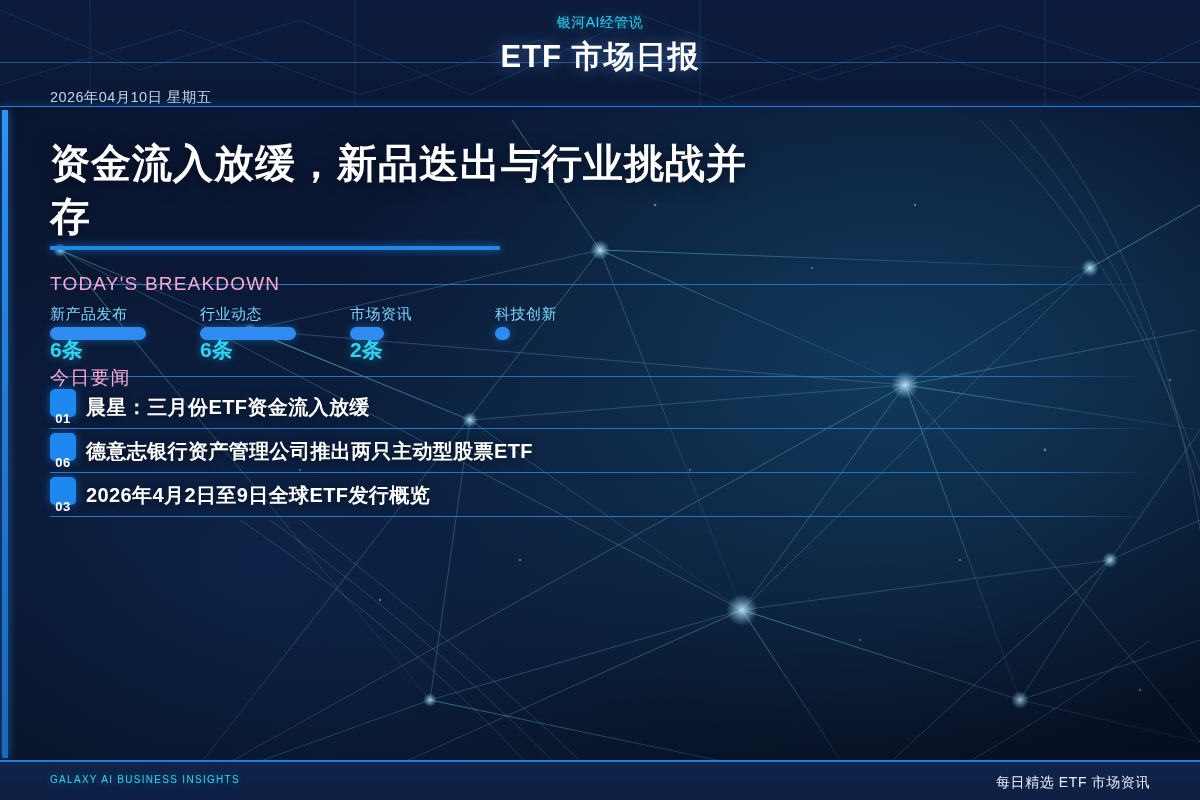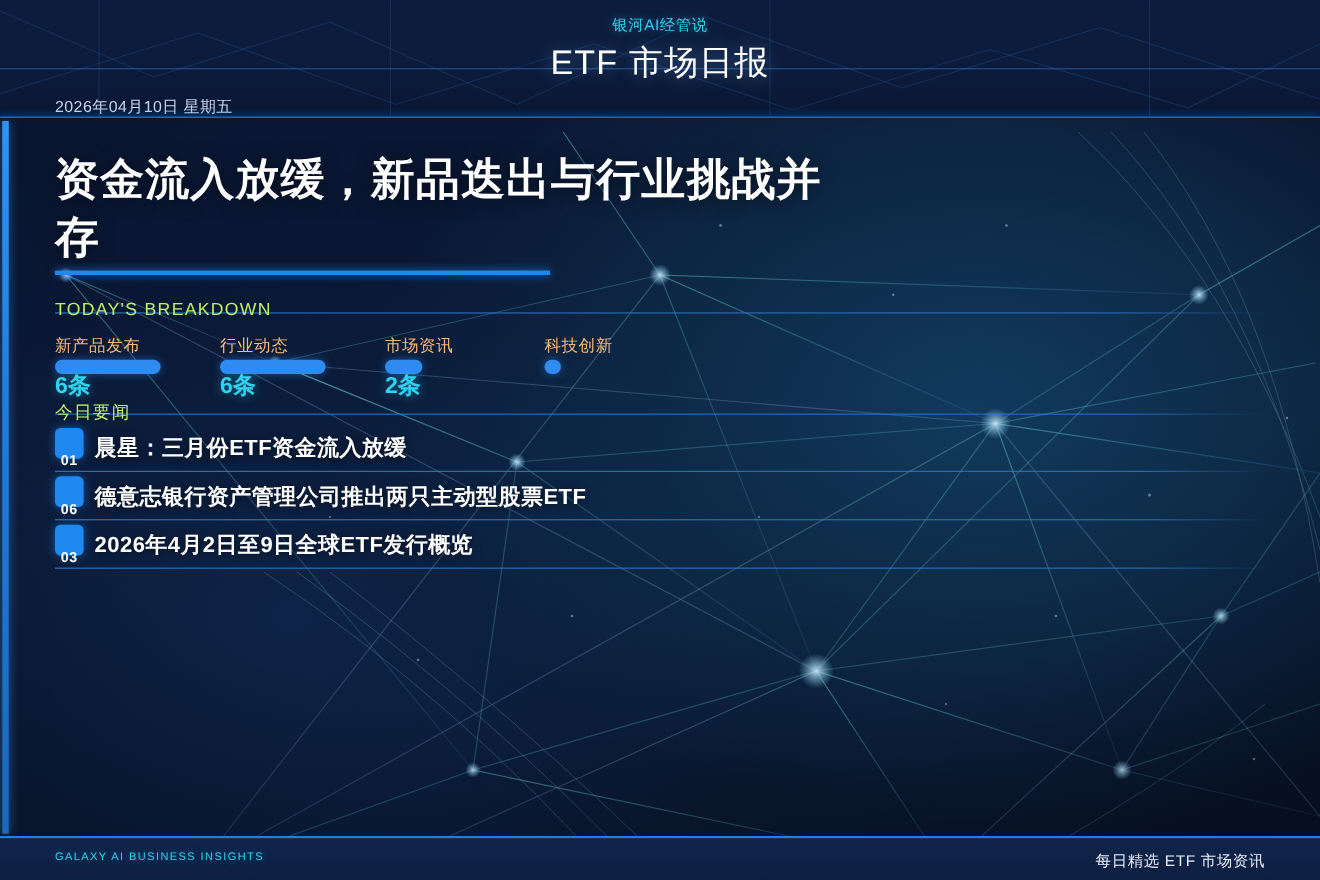--- a/index.html
+++ b/index.html
@@ -35,21 +35,21 @@
   }
   .header .hdr-net{position:absolute;inset:0;opacity:.55;}
   .hdr-rule-top{position:absolute;left:0;top:62px;width:1200px;height:1px;background:rgba(61,131,214,.55);}
   .hdr-eyebrow{
     position:absolute;left:0;top:14px;width:1200px;text-align:center;
     font-size:14px;letter-spacing:.5px;color:#27d3f0;
     text-shadow:0 0 10px rgba(39,211,240,.45);
   }
   .hdr-title{
     position:absolute;left:0;top:36px;width:1200px;text-align:center;
-    font-size:31px;font-weight:normal;color:#ffffff;letter-spacing:1px;
+    font-size:31px;font-weight:bold;color:#ffffff;letter-spacing:1px;
     text-shadow:0 0 16px rgba(120,190,255,.45);
   }
   .hdr-date{
     position:absolute;left:50px;top:88px;
     font-size:14.5px;color:#c6d6ef;letter-spacing:.4px;
   }
   .hdr-bottom-line{position:absolute;left:0;top:106px;width:1200px;height:2px;background:#1d7fe0;box-shadow:0 0 8px rgba(29,127,224,.8);}
 
   
   .left-accent{
@@ -68,37 +68,37 @@
     text-shadow:0 2px 16px rgba(0,0,0,.6);
   }
   .headline-underline{
     position:absolute;left:50px;top:139px;width:450px;height:4px;
     background:#2089e8;box-shadow:0 0 8px rgba(32,137,232,.8);
   }
 
   
   .sec{position:absolute;left:50px;width:1100px;height:18px;}
   .sec-label{
-    position:absolute;left:0;top:0;font-size:16px;letter-spacing:1.2px;
-    color:#bef264;white-space:nowrap;
+    position:absolute;left:0;top:0;font-size:19px;letter-spacing:1.2px;
+    color:#f9a8d4;white-space:nowrap;
   }
   .sec-rule{
     position:absolute;left:0;right:0;top:11px;height:1px;
     background:linear-gradient(90deg,rgba(45,120,200,.95) 0%, rgba(45,120,200,.85) 88%, rgba(45,120,200,0) 100%);
   }
 
   
   .stats{position:absolute;left:50px;top:198px;width:1100px;height:70px;}
   .stat{position:absolute;top:0;width:140px;}
   .stat-bar{
     position:absolute;left:0;top:22px;height:13px;border-radius:7px;
     background:#2f8bf0;box-shadow:0 0 8px rgba(47,139,240,.5);
   }
   .stat-name{
-    position:relative;font-size:15px;color:#fdba74;letter-spacing:.5px;white-space:nowrap;
+    position:relative;font-size:15px;color:#7dd3fc;letter-spacing:.5px;white-space:nowrap;
   }
   .stat-count{
     position:relative;margin-top:12px;font-size:21px;font-weight:bold;color:#2fd4f2;
     text-shadow:0 0 10px rgba(47,212,242,.45);white-space:nowrap;
   }
 
   
   .news{position:absolute;left:50px;top:282px;width:1100px;}
   .news-item{position:relative;height:44px;}
   .news-badge{

